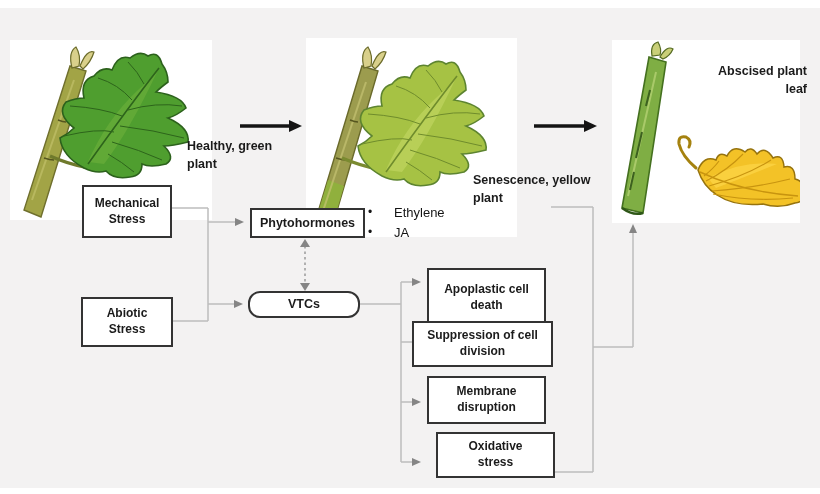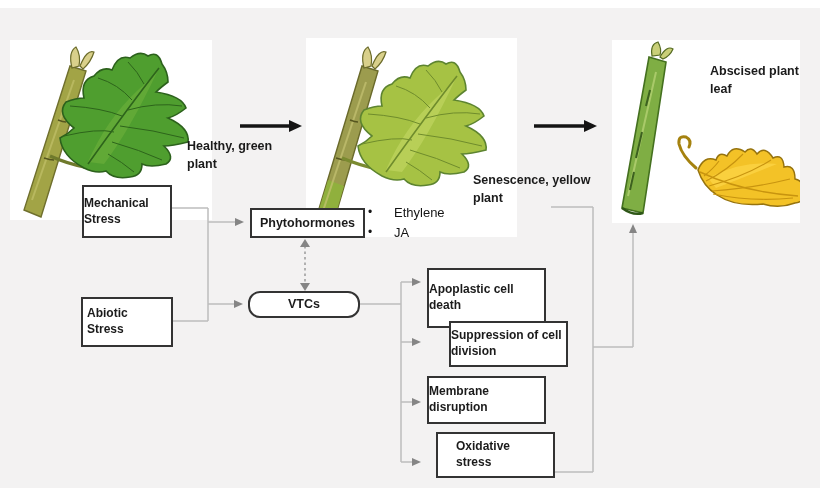--- a/index.html
+++ b/index.html
@@ -14,32 +14,32 @@
   #panel-healthy{left:10px;top:40px;width:202px;height:180px;}
   #panel-senescent{left:306px;top:38px;width:211px;height:199px;}
   #panel-abscised{left:612px;top:40px;width:188px;height:183px;}
   .panel svg{display:block;width:100%;height:100%;}
   .connectors{position:absolute;left:0;top:0;width:820px;height:494px;z-index:2;}
   .stage-label{
     position:absolute;z-index:3;font-weight:bold;font-size:12.5px;line-height:1.4;
   }
   #label-healthy{left:187px;top:138px;width:95px;}
   #label-senescent{left:473px;top:148px;width:121px;margin-top:24px;}
-  #label-abscised{left:710px;top:63px;width:97px;}
+  #label-abscised{left:710px;top:63px;width:97px;text-align:right;}
   .node{
     position:absolute;z-index:3;background:#ffffff;border:2px solid #333333;
     box-sizing:border-box;display:flex;align-items:center;justify-content:center;
-    text-align:left;font-weight:bold;font-size:12px;line-height:1.3;
+    text-align:center;font-weight:bold;font-size:12px;line-height:1.3;
   }
   #box-mechanical{left:82px;top:185px;width:90px;height:53px;}
   #box-abiotic{left:81px;top:297px;width:92px;height:50px;padding:0 4px;}
   #box-phyto{left:250px;top:208px;width:115px;height:30px;font-size:12.5px;}
   #box-vtcs{left:248px;top:291px;width:112px;height:27px;font-size:12.5px;border-radius:12px;}
   #box-outcome-0{left:427px;top:268px;width:119px;height:60px;}
-  #box-outcome-1{left:449px;top:321px;width:119px;height:46px;}
+  #box-outcome-1{left:412px;top:321px;width:141px;height:46px;}
   #box-outcome-2{left:427px;top:376px;width:119px;height:48px;}
   #box-outcome-3{left:427px;top:432px;width:119px;height:46px;padding:0 18px;margin-left:9px;}
   #hormone-list{position:absolute;z-index:3;left:368px;top:202px;font-size:13px;color:#141414;}
   .hormone-row{display:flex;align-items:center;height:20px;}
   .hormone-row .bullet{width:26px;font-size:12px;}
 </style>
 </head>
 <body>
 
 <div class="canvas">

